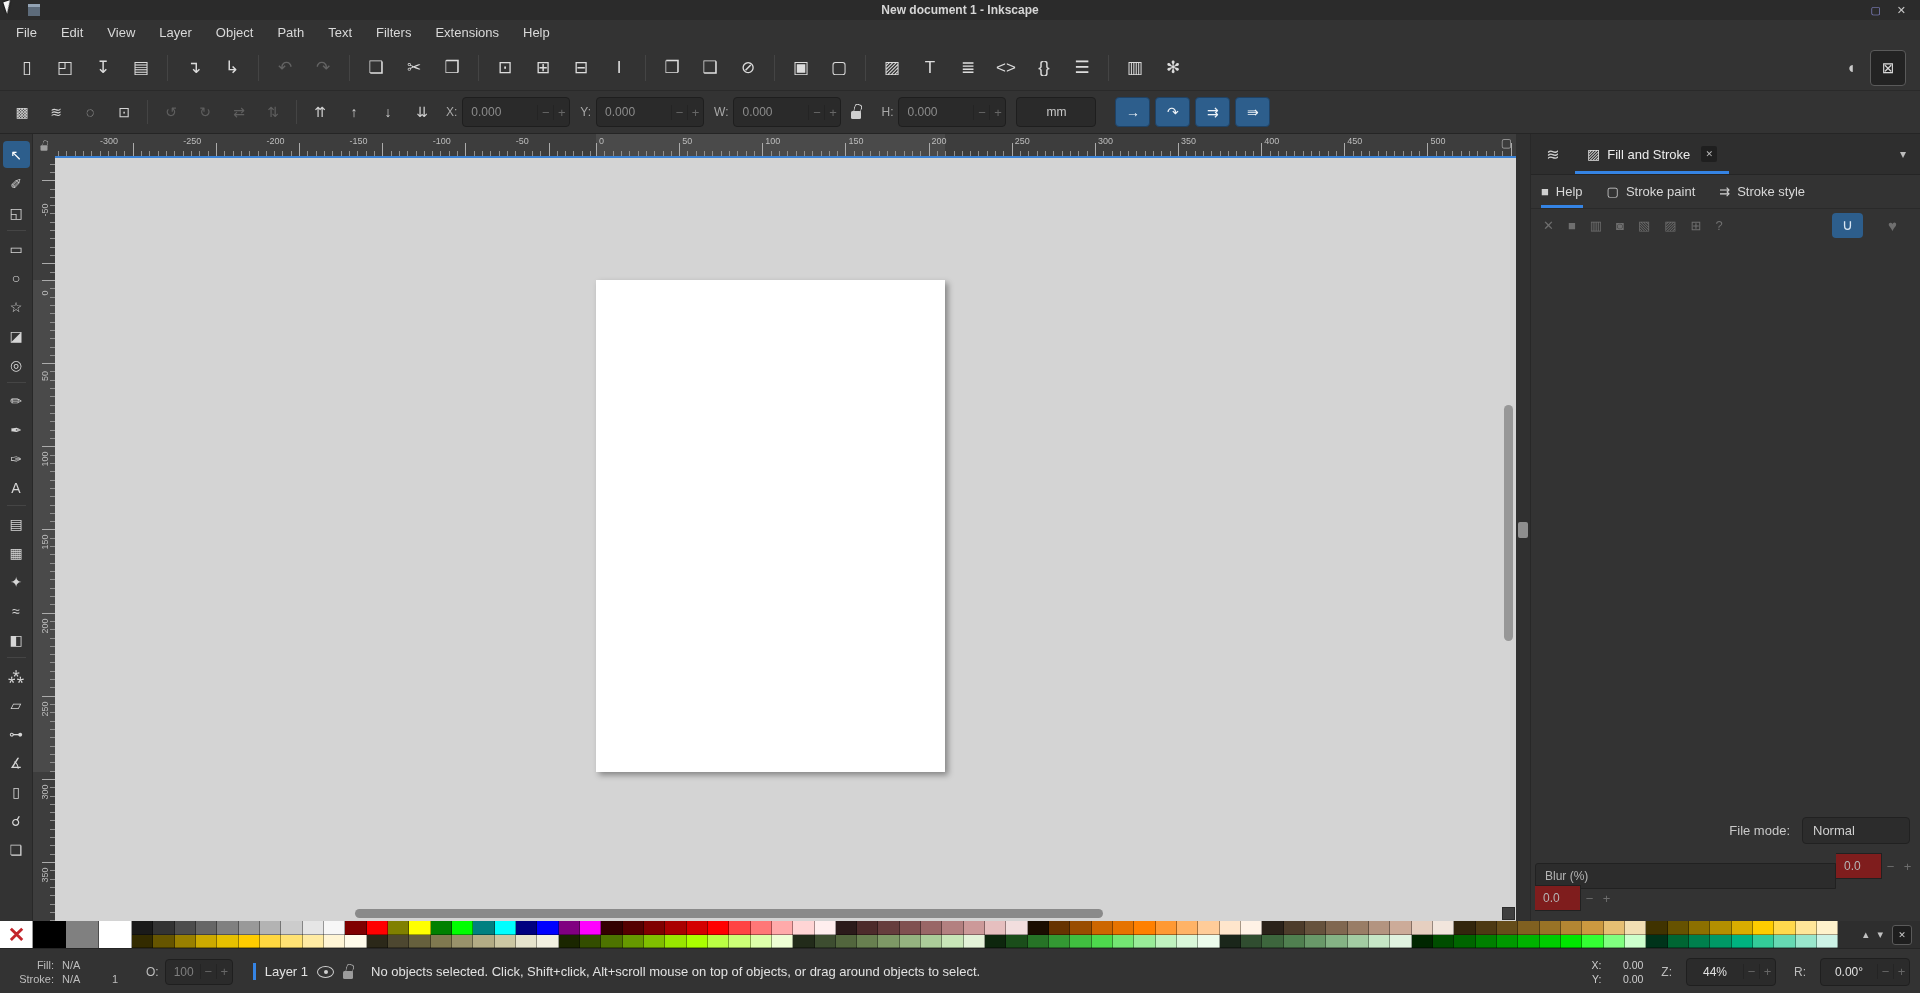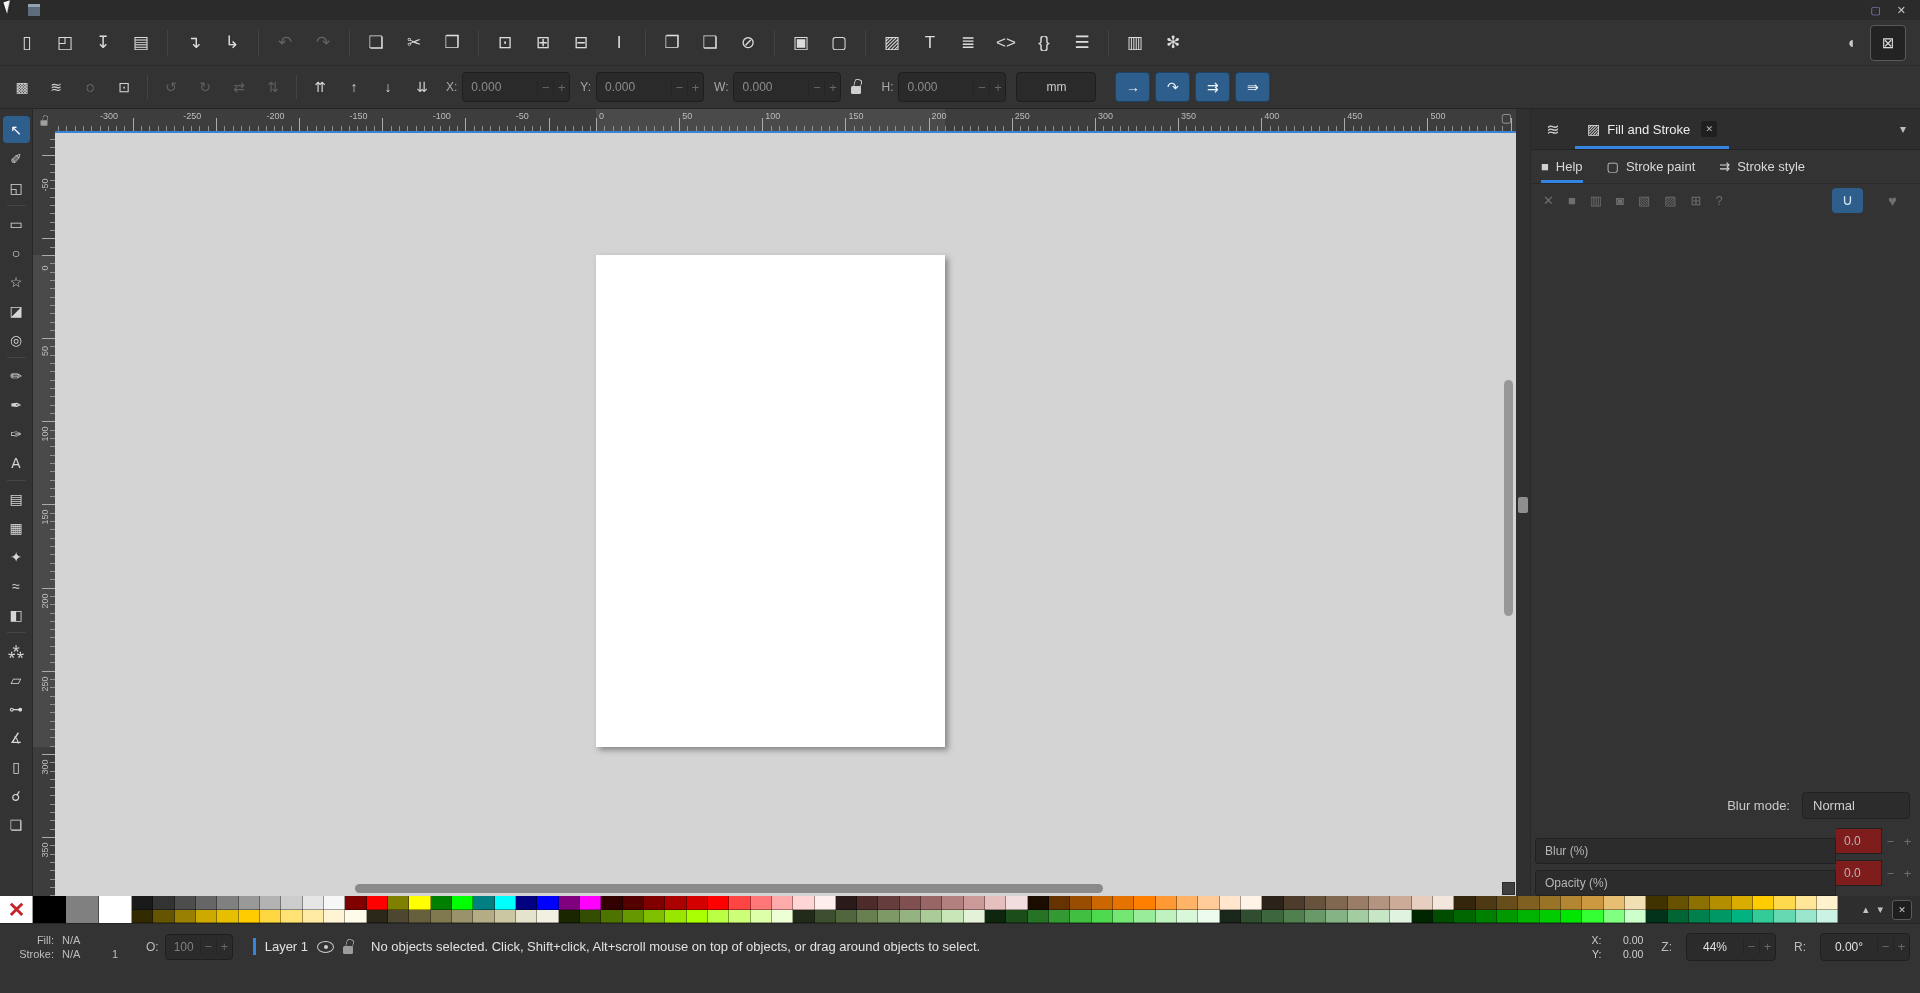--- a/index.html
+++ b/index.html
@@ -149,26 +149,39 @@
   .zr-label{font-size:12px;color:#bdbdbd;margin:0 4px 0 8px;}
 </style>
 </head>
 <body>
 
 <div class="app">
 
   <div class="titlebar">
     <span class="cursor"></span>
     <span class="app-icon"></span>
+    <div class="title">New document 1 - Inkscape</div>
     <div class="win-controls">
       <span class="win-restore">▢</span>
       <span class="win-close">✕</span>
     </div>
   </div>
 
+  <div class="menubar">
+      <span class="menu-item">File</span>
+      <span class="menu-item">Edit</span>
+      <span class="menu-item">View</span>
+      <span class="menu-item">Layer</span>
+      <span class="menu-item">Object</span>
+      <span class="menu-item">Path</span>
+      <span class="menu-item">Text</span>
+      <span class="menu-item">Filters</span>
+      <span class="menu-item">Extensions</span>
+      <span class="menu-item">Help</span>
+    </div>
 
   <div class="cmdbar">
       <span class="cmd-btn">▯</span>
       <span class="cmd-btn">◰</span>
       <span class="cmd-btn">↧</span>
       <span class="cmd-btn">▤</span>
       <span class="cmd-sep"></span>
       <span class="cmd-btn">↴</span>
       <span class="cmd-btn">↳</span>
       <span class="cmd-sep"></span>
@@ -382,37 +395,34 @@
           <span class="paint-icon">◙</span>
           <span class="paint-icon">▧</span>
           <span class="paint-icon">▨</span>
           <span class="paint-icon">⊞</span>
           <span class="paint-icon">?</span>
           <span class="fill-rule active">∪</span>
           <span class="fill-rule">♥</span>
         </div>
       <div class="dock-spacer"></div>
       <div class="blend-row">
-        <span>Blur mode:</span>
+        <span>File mode:</span>
         <span class="blend-select">
             <span>Normal</span>
           </span>
       </div>
       <div class="slider-row">
         <div class="slider-body">
             <span>Blur (%)</span>
           </div>
         <div class="slider-value">0.0</div>
         <span class="mini-btn">−</span>
         <span class="mini-btn">+</span>
       </div>
       <div class="slider-row" style="margin-bottom:10px;">
-        <div class="slider-body">
-            <span>Opacity (%)</span>
-          </div>
         <div class="slider-value">0.0</div>
         <span class="mini-btn">−</span>
         <span class="mini-btn">+</span>
       </div>
     </div>
   </div>
 
   <div class="palette">
     <div class="swatch-none">✕</div>
     <span id="pal-big" style="display:flex;">

